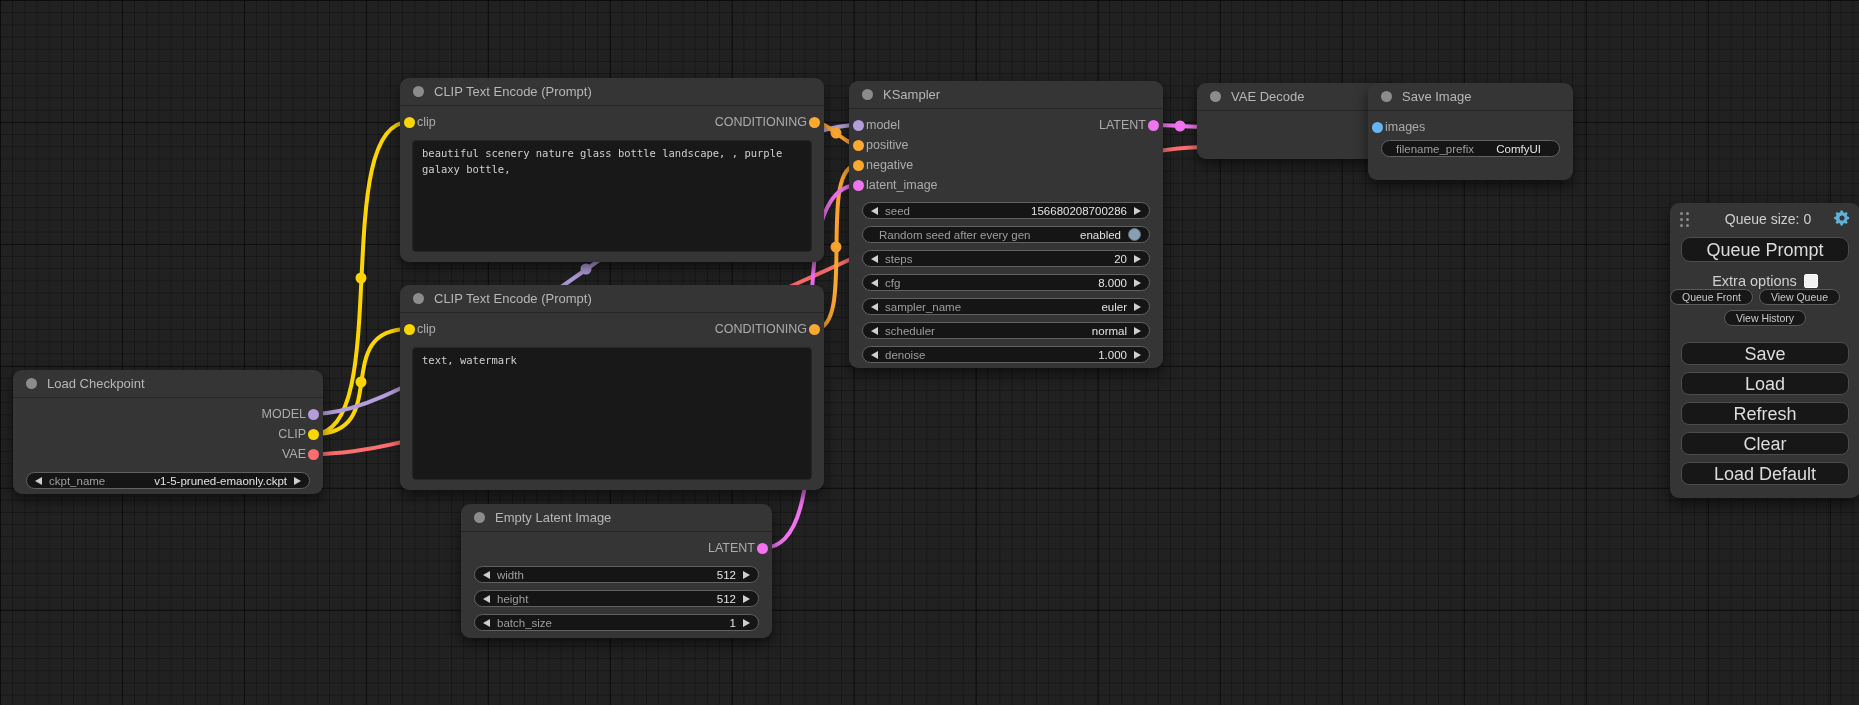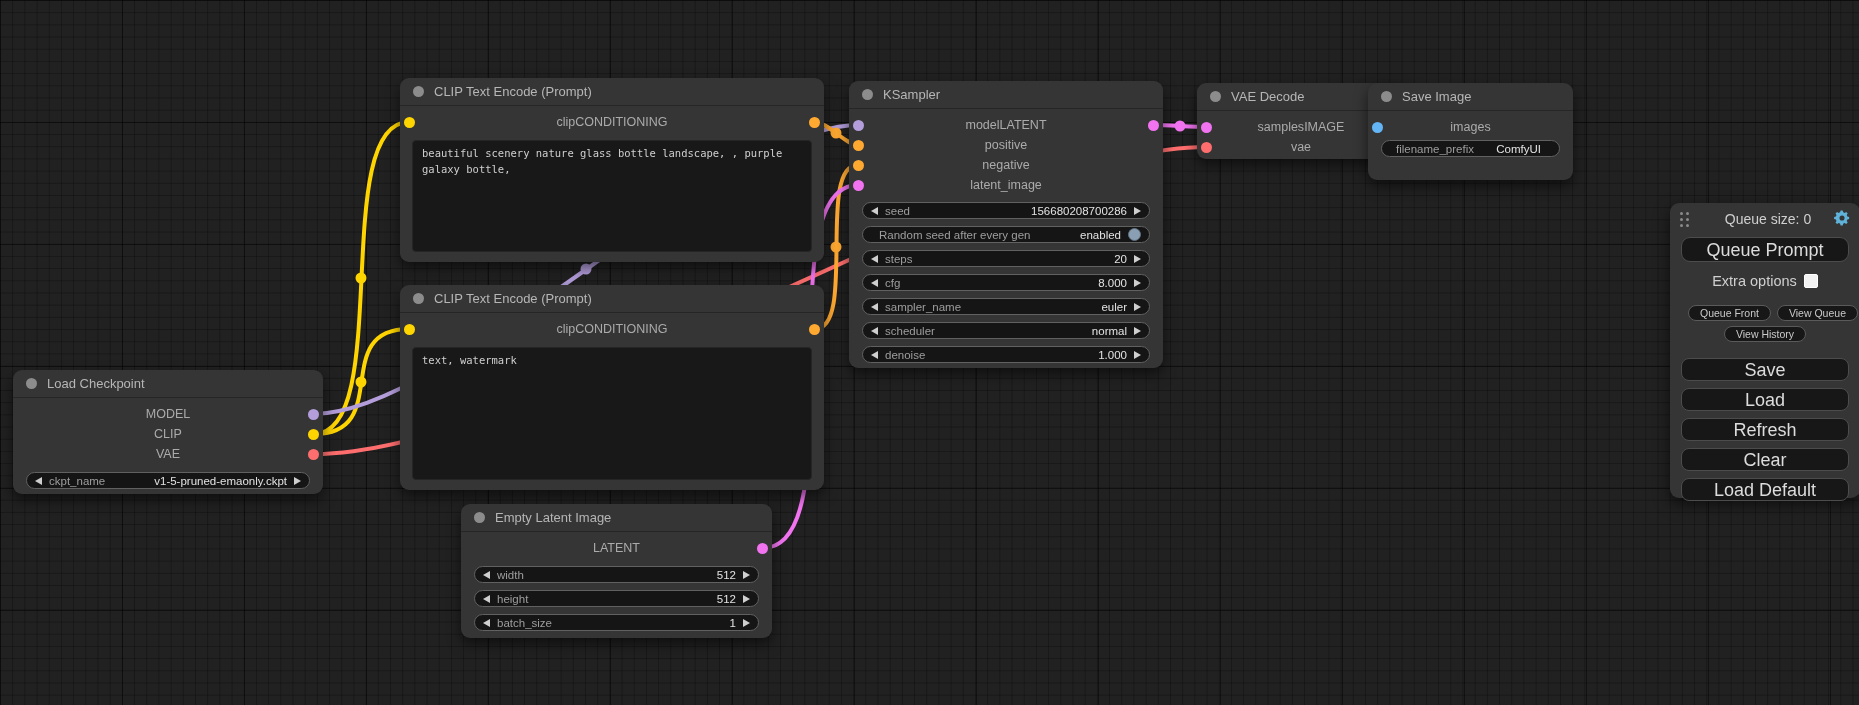--- a/index.html
+++ b/index.html
@@ -22,21 +22,21 @@
     position:absolute; z-index:2; background:#353535; border-radius:9px;
     box-shadow:0 6px 14px rgba(0,0,0,.55);
   }
   .node-title {
     height:28px; display:flex; align-items:center; gap:10px; padding:0 13px;
     color:#b6b6b6; font-size:13px; border-bottom:1px solid rgba(0,0,0,.28);
   }
   .title-dot { width:11px; height:11px; border-radius:50%; background:#8c8c8c; flex:0 0 auto; }
 
   .slot-row { position:relative; height:20px; display:flex; align-items:center;
-              justify-content:center; padding:0 17px; margin-top:0; }
+              justify-content:space-between; padding:0 17px; margin-top:0; }
   .slots { padding-top:6px; }
   .slot-label { color:#ababab; font-size:12.5px; }
   .sdot { position:absolute; width:11px; height:11px; border-radius:50%; top:4.5px; }
   .sdot.in  { left:4px; }
   .sdot.out { right:4px; }
   .c-model { background:#B39DDB; } .c-clip { background:#FFD500; }
   .c-vae { background:#FF6E6E; }  .c-cond { background:#FFA931; }
   .c-latent { background:#F173F0; } .c-image { background:#64B5F6; }
 
   .prompt-text {
@@ -73,21 +73,21 @@
   .btn-big {
     display:block; width:168px; height:25px; margin:0 auto;
     background:#171717; border:1px solid #4c4c4c; border-radius:8px;
     color:#dcdcdc; font-size:18px; font-family:"Liberation Sans",sans-serif;
     text-align:center; line-height:22px; cursor:pointer;
   }
   .btn-queue { margin-top:4px;border-radius:9px; }
   .extra-row { margin-top:11px; height:16px; display:flex; align-items:center;
                justify-content:center; gap:7px; color:#cfcfcf; font-size:14.5px; }
   .checkbox { width:14px; height:14px; background:#f2f2f2; border:1px solid #fff; border-radius:2px; }
-  .small-row { margin-top:16px; display:flex; justify-content:center; gap:6px;padding-left:16px; }
+  .small-row { margin-top:0; display:flex; justify-content:flex-start; gap:6px; }
   .btn-small {
     height:16px; background:#171717; border:1px solid #5a5a5a; border-radius:9px;
     color:#c9c9c9; font-size:10.5px; font-family:"Liberation Sans",sans-serif;
     padding:0 11px; line-height:13px; cursor:pointer;
   }
   .hist-row { margin-top:5px; display:flex; justify-content:center; }
   .actions { margin-top:16px; }
   .actions .btn-big { margin-bottom:7px; height:23px; line-height:20px; }
 </style>
 </head>
@@ -325,33 +325,20 @@
         <i class="arr-r"></i>
         </span>
     </div>
   </div>
 
   <div class="node" style="left:1197px;top:83px;width:208px;height:76px">
     <div class="node-title">
       <span class="title-dot"></span>
       <span>VAE Decode</span>
     </div>
-    <div class="slots">
-      <div class="slot-row">
-        <span class="sdot in c-latent"></span>
-        <span class="slot-label">samples</span>
-        <span class="slot-label">IMAGE</span>
-        <span class="sdot out c-image"></span>
-      </div>
-      <div class="slot-row">
-        <span class="sdot in c-vae"></span>
-        <span class="slot-label">vae</span>
-        <span></span>
-      </div>
-    </div>
   </div>
 
   <div class="node" style="left:1368px;top:83px;width:205px;height:97px">
     <div class="node-title">
       <span class="title-dot"></span>
       <span>Save Image</span>
     </div>
     <div class="slots">
       <div class="slot-row">
         <span class="sdot in c-image"></span>

